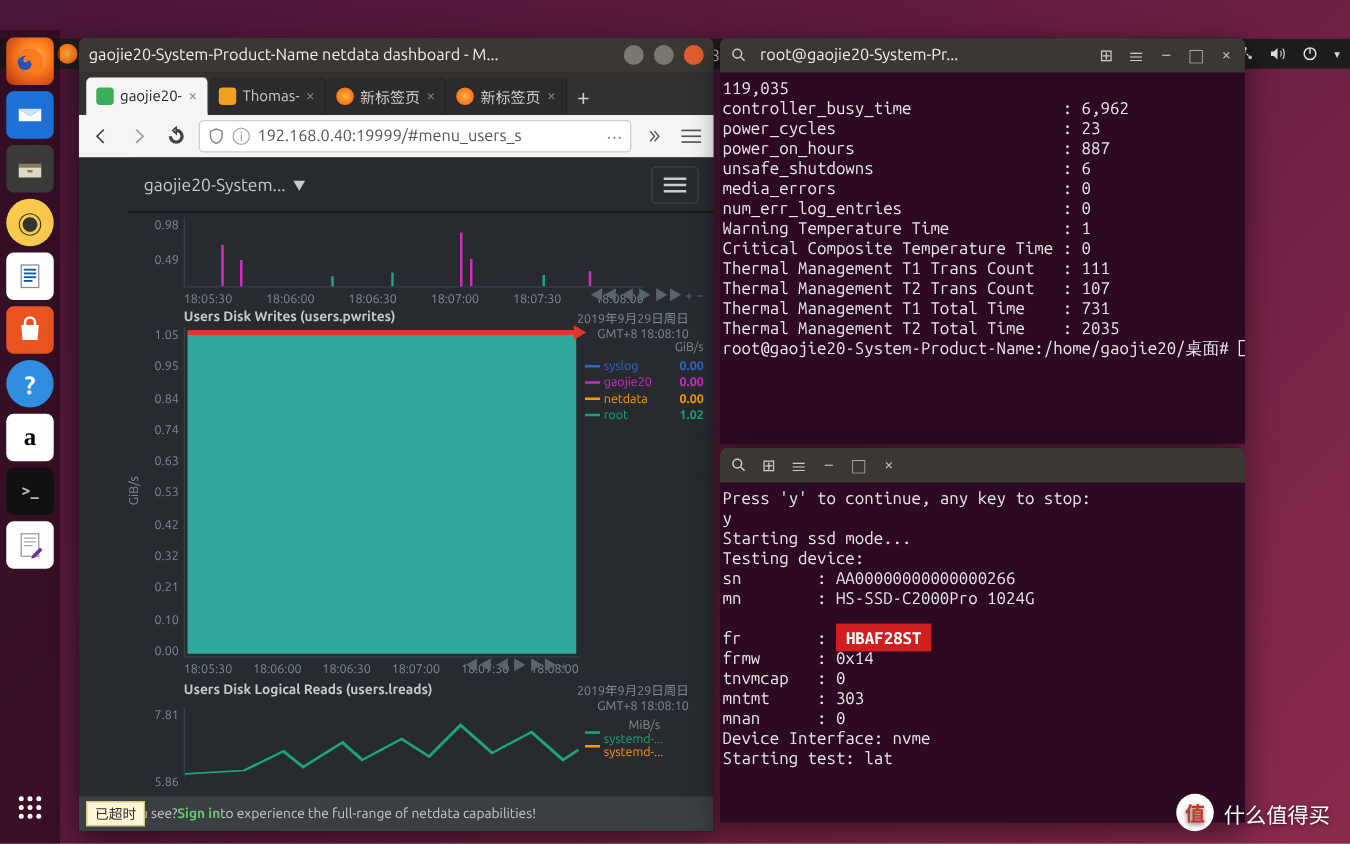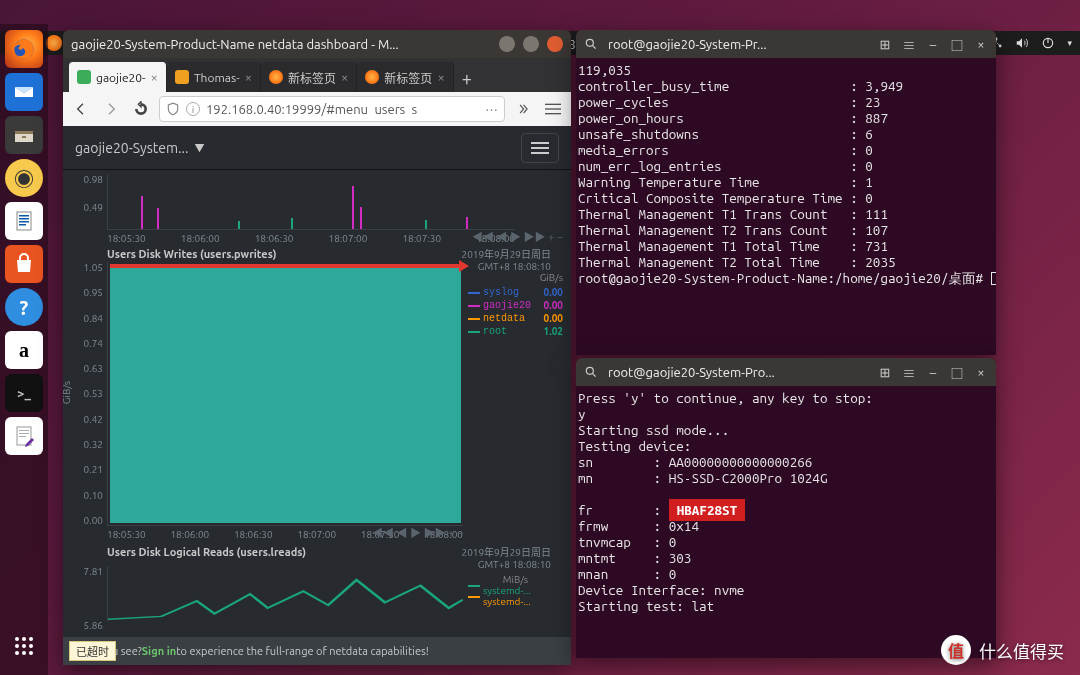--- a/index.html
+++ b/index.html
@@ -74,21 +74,21 @@
 .ff-toolbar {
   height: 34px; background: #f5f5f6; display: flex; align-items: center;
   padding: 0 6px; gap: 6px;
 }
 .ff-toolbar .nav { width: 24px; height: 24px; display: flex; align-items: center; justify-content: center; color: #555; cursor: pointer; }
 .urlbar {
   flex: 1; height: 26px; background: #fff; border: 1px solid #ccc; border-radius: 4px;
   display: flex; align-items: center; padding: 0 6px; gap: 6px; font-size: 13px; color: #555;
 }
 .urlbar .shield { color: #888; }
-.ff-content { flex: 1; background: #272b30; position: relative; overflow: hidden; }
+.ff-content { flex: 1; background: #272b30; position: relative; overflow: hidden; padding-left: 40px; }
 
 .nd-header {
   height: 44px; background: #272b30; border-bottom: 1px solid #111;
   display: flex; align-items: center; padding: 0 12px; color: #c8c8c8; font-size: 14px;
 }
 .nd-header .titlewrap { flex: 1; display: flex; align-items: center; gap: 6px; }
 .nd-hamburger { width: 38px; height: 30px; border: 1px solid #444; border-radius: 4px; display: flex; flex-direction: column; justify-content: center; align-items: center; gap: 3px; cursor: pointer; }
 .nd-hamburger span { width: 18px; height: 2px; background: #ccc; }
 .nd-chart-area { padding: 4px 8px; font-size: 10px; color: #7f8a93; }
 
@@ -122,21 +122,21 @@
   border-left: 10px solid #e0372f; border-top: 6px solid transparent; border-bottom: 6px solid transparent;
 }
 .main-chart .xaxis { position: absolute; left: 0; right: 100px; bottom: 0; display: flex; justify-content: space-between; }
 .main-chart .ylabel { position: absolute; left: -52px; top: 45%; transform: rotate(-90deg); transform-origin: center; color: #7f8a93; font-size: 10px; }
 .legend {
   position: absolute; right: 0; top: 10px; width: 95px; font-size: 10px;
 }
 .legend .unit { text-align: right; color: #888; margin-bottom: 3px; }
 .legend .row { display: flex; justify-content: space-between; align-items: center; padding: 1px 0; }
 .legend .sw { width: 12px; height: 2px; margin-right: 3px; }
-.legend .nm { flex: 1; font-family: Liberation Mono, monospace; }
+.legend .nm { flex: 1; }
 .legend .val { font-weight: bold; }
 
 .reads-chart { position: relative; margin-left: 36px; height: 56px; margin-top: 8px; }
 .reads-chart .yaxis { position: absolute; left: -32px; top: 0; bottom: 4px; display: flex; flex-direction: column; justify-content: space-between; text-align: right; width: 28px; gap: 43px; }
 .reads-chart .plot { position: absolute; left: 0; right: 100px; top: 0; bottom: 0; border-left: 1px solid #3a4048; }
 .reads-legend { position: absolute; right: 0; top: 8px; width: 95px; font-size: 10px; }
 .nd-banner { position: absolute; left: 0; right: 0; bottom: 0; height: 28px; background: #3a3f44; display: flex; align-items: center; padding: 0 10px; font-size: 11px; color: #c8c8c8; }
 .nd-banner .signin { color: #6bc46b; font-weight: bold; }
 .nd-timeout { position: absolute; left: 6px; bottom: 4px; background: #fff6d7; border: 1px solid #d6c77a; color: #333; font-size: 11px; padding: 1px 6px; z-index: 5; }
 
@@ -504,21 +504,21 @@
         </svg>
     </span>
     <span class="title">root@gaojie20-System-Pr...</span>
     <span class="tb-btn">⊞</span>
     <span class="tb-btn">≡</span>
     <span class="tb-btn">–</span>
     <span class="tb-btn">□</span>
     <span class="tb-btn">×</span>
   </div>
   <div class="term-body"><span>119,035</span>
-<span>controller_busy_time                : 3,949</span>
+<span>controller_busy_time                : 6,962</span>
 <span>power_cycles                        : 23</span>
 <span>power_on_hours                      : 887</span>
 <span>unsafe_shutdowns                    : 6</span>
 <span>media_errors                        : 0</span>
 <span>num_err_log_entries                 : 0</span>
 <span>Warning Temperature Time            : 1</span>
 <span>Critical Composite Temperature Time : 0</span>
 <span>Thermal Management T1 Trans Count   : 111</span>
 <span>Thermal Management T2 Trans Count   : 107</span>
 <span>Thermal Management T1 Total Time    : 731</span>
@@ -527,21 +527,20 @@
 </div>
 
 <div class="term-win term2">
   <div class="term-titlebar">
     <span class="search">
       <svg width="14" height="14" viewBox="0 0 24 24" fill="none" stroke="#ccc" stroke-width="2">
           <circle cx="10" cy="10" r="6"></circle>
           <path d="M20 20l-5-5"></path>
         </svg>
     </span>
-    <span class="title">root@gaojie20-System-Pro...</span>
     <span class="tb-btn">⊞</span>
     <span class="tb-btn">≡</span>
     <span class="tb-btn">–</span>
     <span class="tb-btn">□</span>
     <span class="tb-btn">×</span>
   </div>
   <div class="term-body"><span>Press 'y' to continue, any key to stop:</span>
 <span>y</span>
 <span>Starting ssd mode...</span>
 <span>Testing device:</span>

